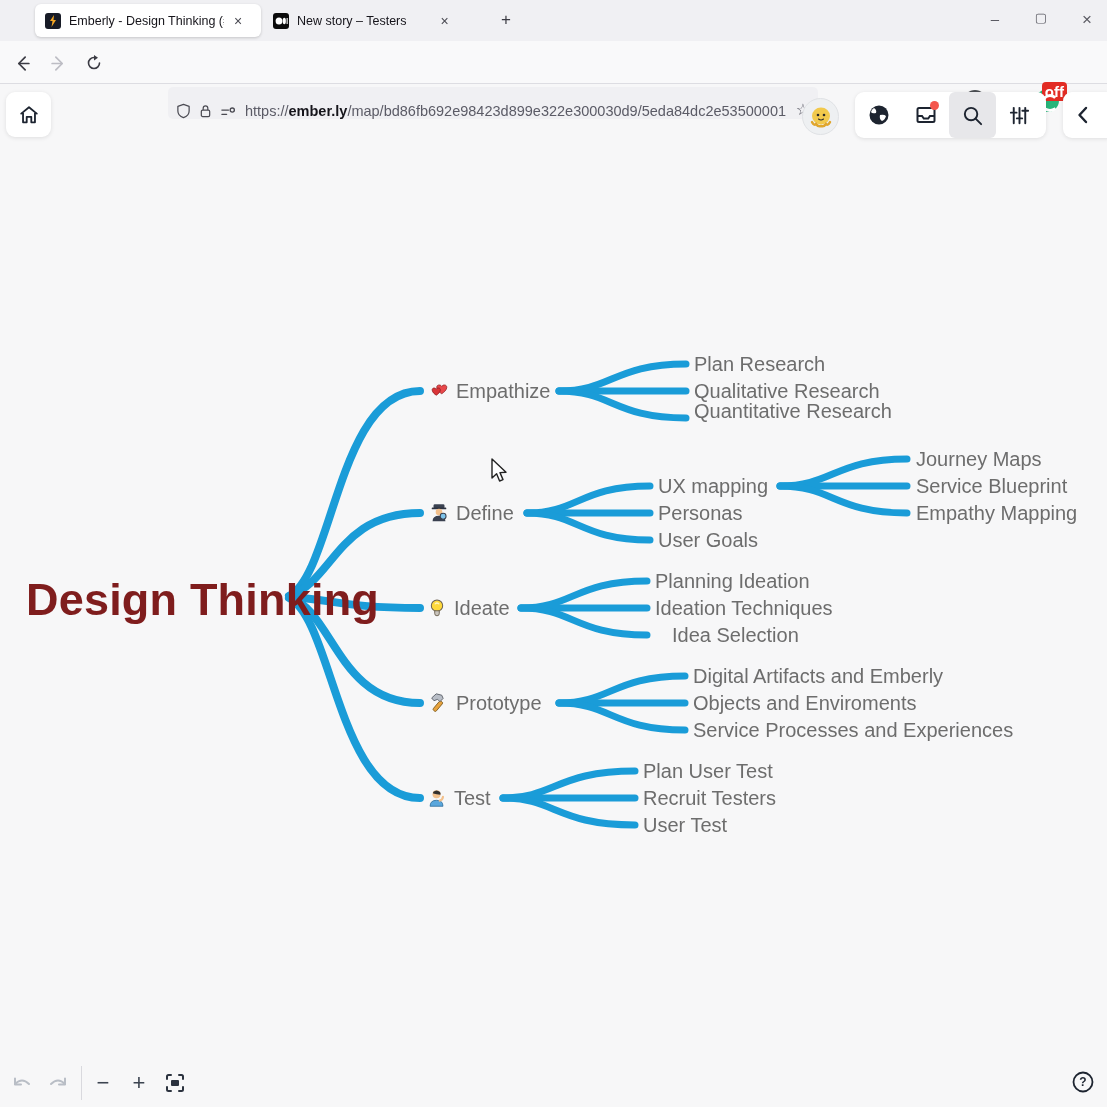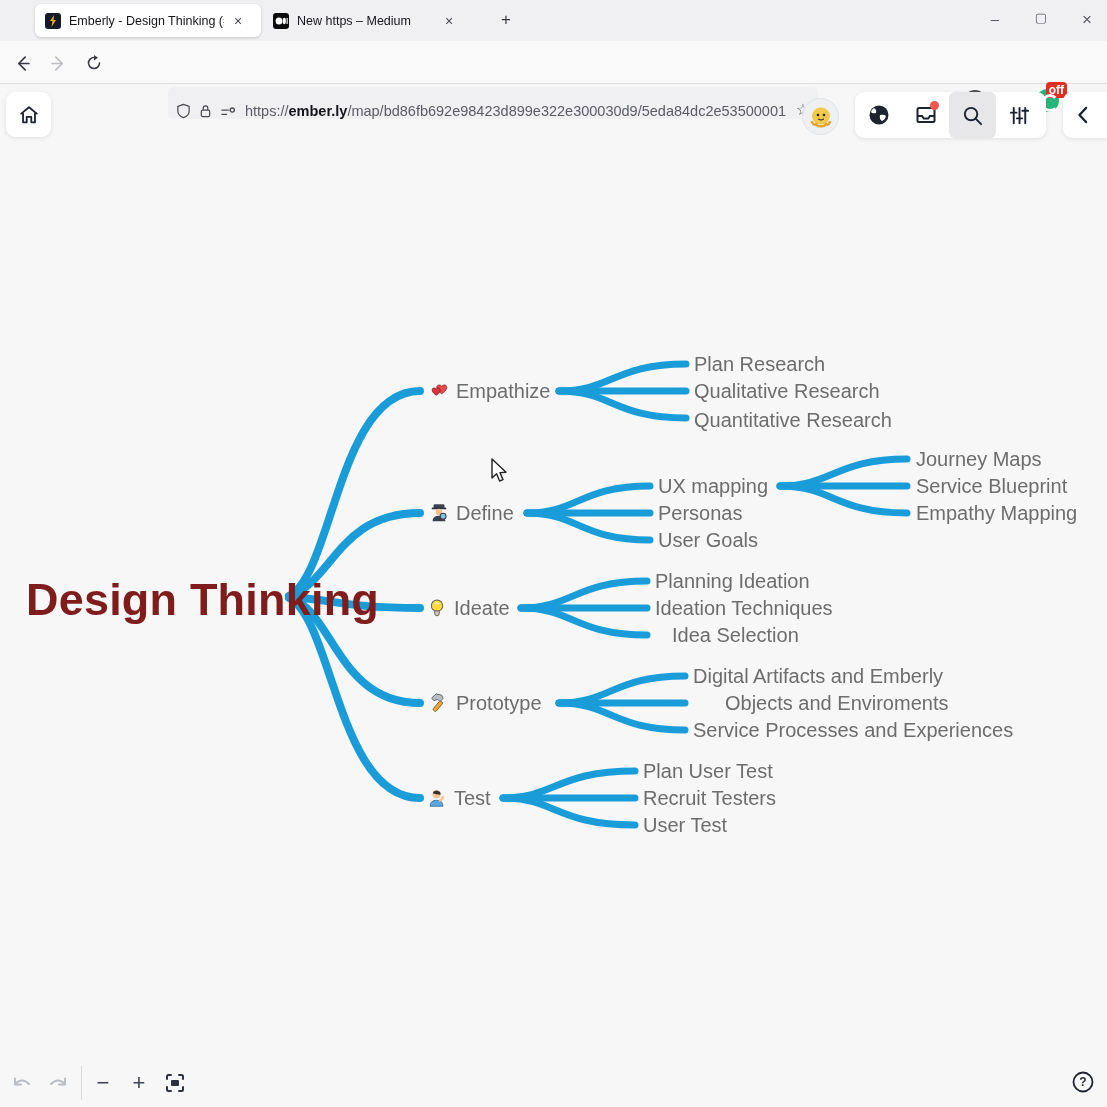--- a/index.html
+++ b/index.html
@@ -22,21 +22,21 @@
   .navbar { position:absolute; left:0; top:41px; width:1107px; height:43px; background:#f9f9fa; border-bottom:1px solid #dddde2; }
   .navbtn { position:absolute; top:8px; width:28px; height:28px; display:flex; align-items:center; justify-content:center; }
   .urlbar { position:absolute; left:168px; top:46px; width:650px; height:32px; background:#f0f0f3; border-radius:5px; display:flex; align-items:flex-end; padding:0 8px; gap:8px; }
   .urltext { font-size:14.5px; color:#5b5b66; white-space:nowrap; overflow:hidden; flex:1; }
   .urltext b { color:#15141a; font-weight:600; }
   .star { font-size:16px; color:#5b5b66; }
   .extrow { position:absolute; top:48px; display:flex; align-items:center; }
   .g-circle { width:22px; height:22px; border-radius:50%; background:#4a4d52; color:#fff; font-size:13px; font-weight:bold; display:flex; align-items:center; justify-content:center; }
   .teal-ext { width:23px; height:23px; border-radius:50%; background:#28b57a; position:relative; }
   .teal-ext::after { content:""; position:absolute; left:5px; top:5px; width:12px; height:12px; border-radius:50%; border:3px solid #fff; border-right-color:transparent; }
-  .offbadge { position:absolute; right:-8px; top:-7px; background:#e22c24; color:#fff; font-size:12px; font-weight:bold; padding:1px 3px; border-radius:4px; }
+  .offbadge { position:absolute; right:-8px; top:-7px; background:#e22c24; color:#fff; font-size:15px; font-weight:bold; padding:1px 3px; border-radius:4px; }
 
   
   .card { position:absolute; background:#fff; border-radius:9px; box-shadow:0 1px 4px rgba(0,0,0,.10); }
   .home-card { left:6px; top:92px; width:45px; height:45px; display:flex; align-items:center; justify-content:center; }
   .avatar { position:absolute; left:802px; top:98px; width:37px; height:37px; border-radius:50%; background:#eef0f2; border:1px solid #e0e2e5; overflow:hidden; display:flex; align-items:center; justify-content:center; }
   .tool-card { left:855px; top:92px; width:191px; height:46px; display:flex; align-items:center; }
   .toolbtn { width:47px; height:46px; display:flex; align-items:center; justify-content:center; position:relative; border-radius:6px; }
   .toolbtn.activebg { background:#e7e7ea; }
   .reddot { position:absolute; right:10px; top:9px; width:9px; height:9px; border-radius:50%; background:#f4564d; }
   .collapse-card { left:1063px; top:92px; width:52px; height:46px; display:flex; align-items:center; justify-content:flex-start; padding-left:14px; }
@@ -68,21 +68,21 @@
     <span class="close">×</span>
   </div>
   <div class="tab" style="left:263px; width:222px;">
     <span class="favicon fav-medium">
       <svg width="16" height="16" viewBox="0 0 16 16">
           <ellipse cx="6" cy="8" rx="3.4" ry="3.6" fill="#fff"></ellipse>
           <ellipse cx="11.3" cy="8" rx="1.6" ry="3.2" fill="#fff"></ellipse>
           <rect x="13.6" y="5" width="1.1" height="6" fill="#fff"></rect>
         </svg>
     </span>
-    <span class="title">New https – Medium</span>
+    <span class="title">New story – Testers</span>
     <span class="close" style="margin-left:26px;">×</span>
   </div>
   <div class="newtab">+</div>
   <div class="winctl" style="left:980px;">–</div>
   <div class="winctl" style="left:1026px; font-size:13px;">▢</div>
   <div class="winctl" style="left:1072px; font-size:17px;">×</div>
 </div>
 
 <div class="navbar">
   <div class="navbtn" style="left:8px;">
@@ -262,21 +262,21 @@
 
 <div class="mm-node" style="left:428px; top:377px;">
   <svg class="mm-icon" viewBox="0 0 24 24">
     <path d="M15 7 C13.5 4.5 9.5 5 9.5 8 C9.5 11 13 13.8 15 15 C17 13.8 20.5 11 20.5 8 C20.5 5 16.5 4.5 15 7Z" fill="#e8484b" stroke="#8c1d1f" stroke-width="0.8"></path>
     <path d="M9 10 C7.8 8 4.5 8.4 4.5 10.8 C4.5 13.3 7.4 15.6 9 16.6 C10.6 15.6 13.5 13.3 13.5 10.8 C13.5 8.4 10.2 8 9 10Z" fill="#d93438" stroke="#8c1d1f" stroke-width="0.8"></path>
   </svg>
   <span>Empathize</span>
 </div>
 <div class="mm-child" style="left:694px; top:351px;">Plan Research</div>
 <div class="mm-child" style="left:694px; top:378px;">Qualitative Research</div>
-<div class="mm-child" style="left:694px; top:407px;">Quantitative Research</div>
+<div class="mm-child" style="left:694px; top:398px;">Quantitative Research</div>
 
 <div class="mm-node" style="left:428px; top:499px;">
   <svg class="mm-icon" viewBox="0 0 24 24">
     <rect x="6" y="2.5" width="12" height="4.5" rx="1.5" fill="#3a4150"></rect>
     <rect x="4" y="6" width="16" height="2" rx="1" fill="#2d3340"></rect>
     <circle cx="12" cy="11" r="3.6" fill="#f2c08c"></circle>
     <path d="M5 21 q0 -6 7 -6 q7 0 7 6z" fill="#3a4150"></path>
     <circle cx="16.5" cy="15.5" r="3.2" fill="#7ec3ea" stroke="#3a4150" stroke-width="1.1"></circle>
     <line x1="14" y1="18" x2="12.3" y2="20" stroke="#3a4150" stroke-width="1.6" stroke-linecap="round"></line>
   </svg>
@@ -302,21 +302,21 @@
 <div class="mm-child" style="left:655px; top:622px;margin-left:17px;">Idea Selection</div>
 
 <div class="mm-node" style="left:428px; top:689px;">
   <svg class="mm-icon" viewBox="0 0 24 24">
     <rect x="9" y="9" width="4.2" height="13" rx="1.6" transform="rotate(40 11 15)" fill="#e8a33d" stroke="#7a5a1e" stroke-width="0.9"></rect>
     <path d="M4 6.5 L9 2 L15 3.5 L16.5 7 L13 10.5 L10.5 8 L6.5 9.5z" fill="#b9bec7" stroke="#5a5f68" stroke-width="1"></path>
   </svg>
   <span>Prototype</span>
 </div>
 <div class="mm-child" style="left:693px; top:663px;">Digital Artifacts and Emberly</div>
-<div class="mm-child" style="left:693px; top:690px;margin-left:32px;">Objects and Enviroments</div>
+<div class="mm-child" style="left:693px; top:690px;">Objects and Enviroments</div>
 <div class="mm-child" style="left:693px; top:717px;">Service Processes and Experiences</div>
 
 <div class="mm-node" style="left:426px; top:784px;">
   <svg class="mm-icon" viewBox="0 0 24 24">
     <circle cx="11.5" cy="8" r="4.4" fill="#f2c08c"></circle>
     <path d="M7.8 5.5 q3.5 -3.5 7.5 0 q1 1.5 0.4 3 q-4 -0.5 -7.9 -1.5z" fill="#33302e"></path>
     <path d="M4.5 21 q0 -6.5 7 -6.5 q7 0 7 6.5z" fill="#5aa7dd" stroke="#2f6f9c" stroke-width="0.9"></path>
     <path d="M15 14.8 q3 -0.5 3.5 -4" stroke="#f2c08c" stroke-width="2.4" fill="none" stroke-linecap="round"></path>
   </svg>
   <span>Test</span>

